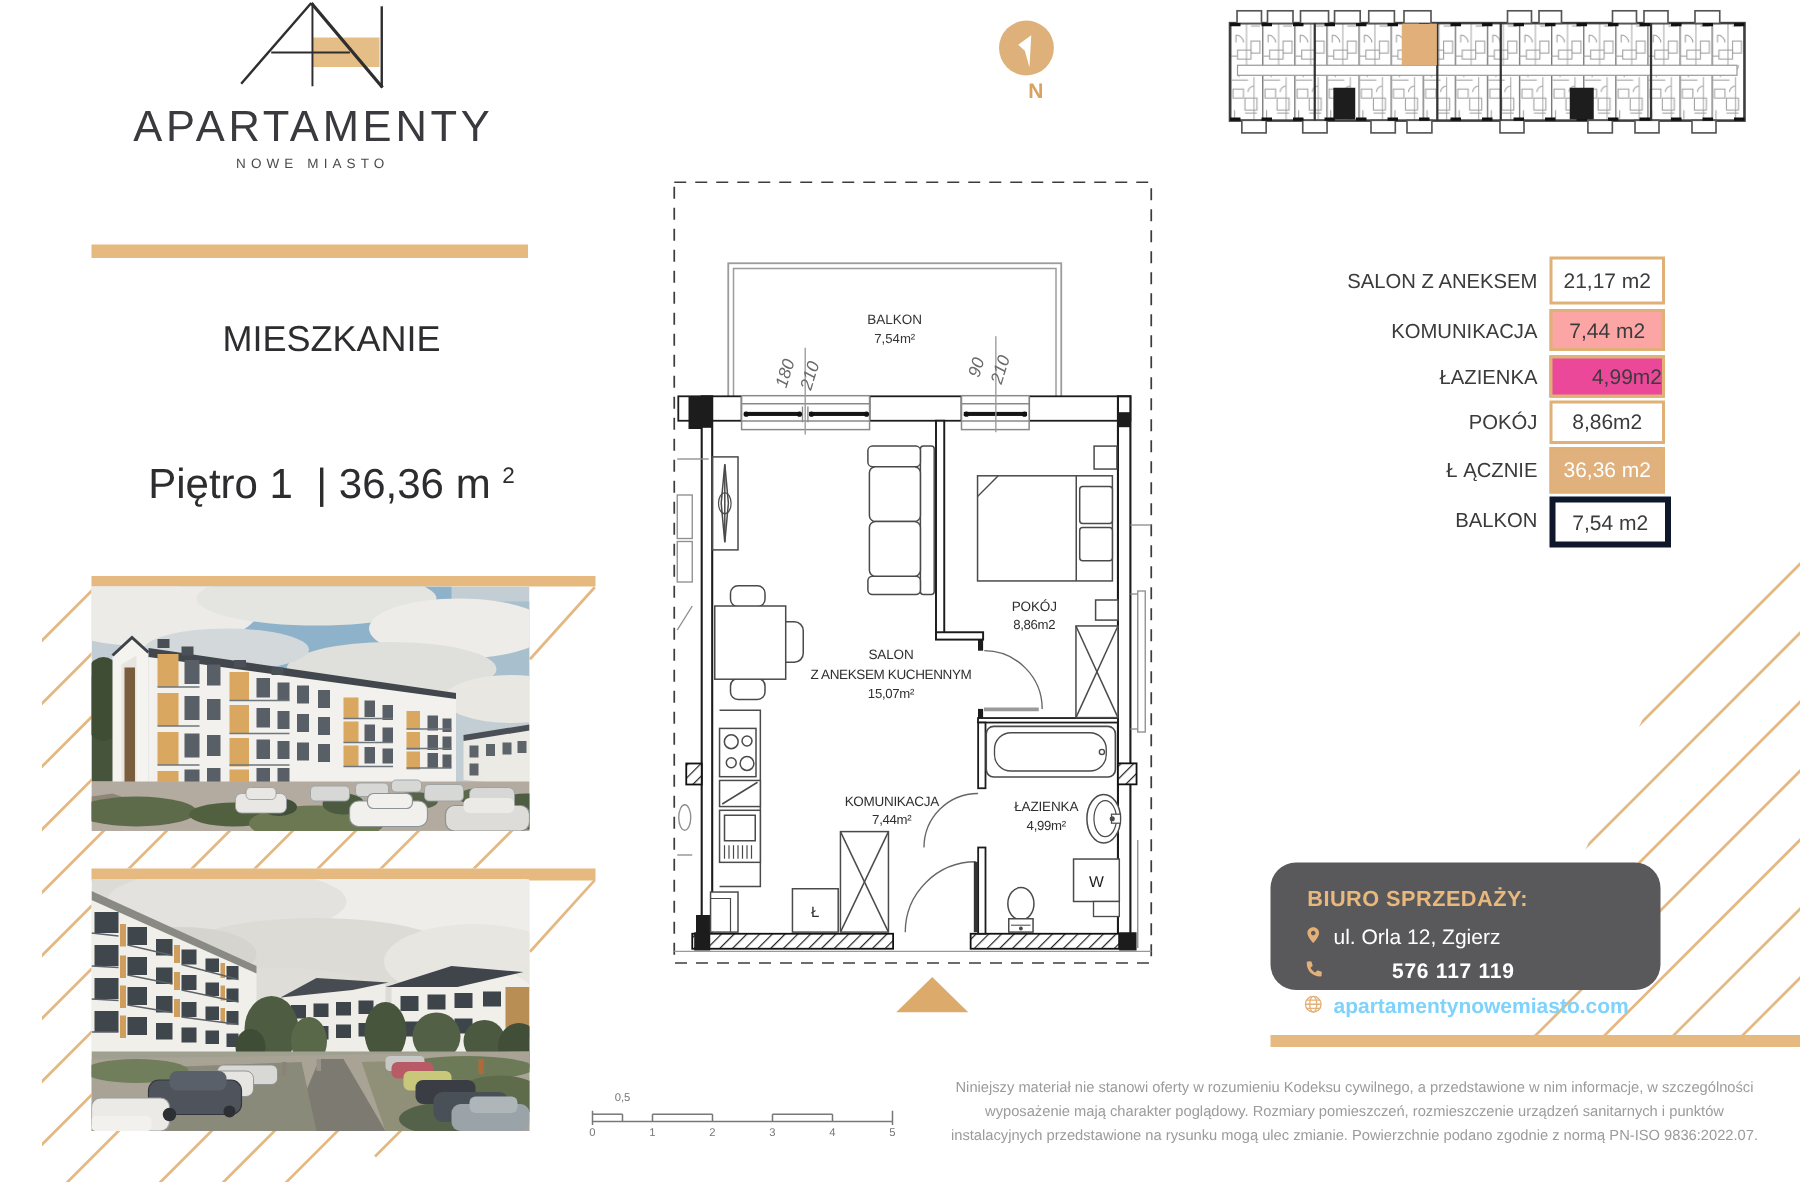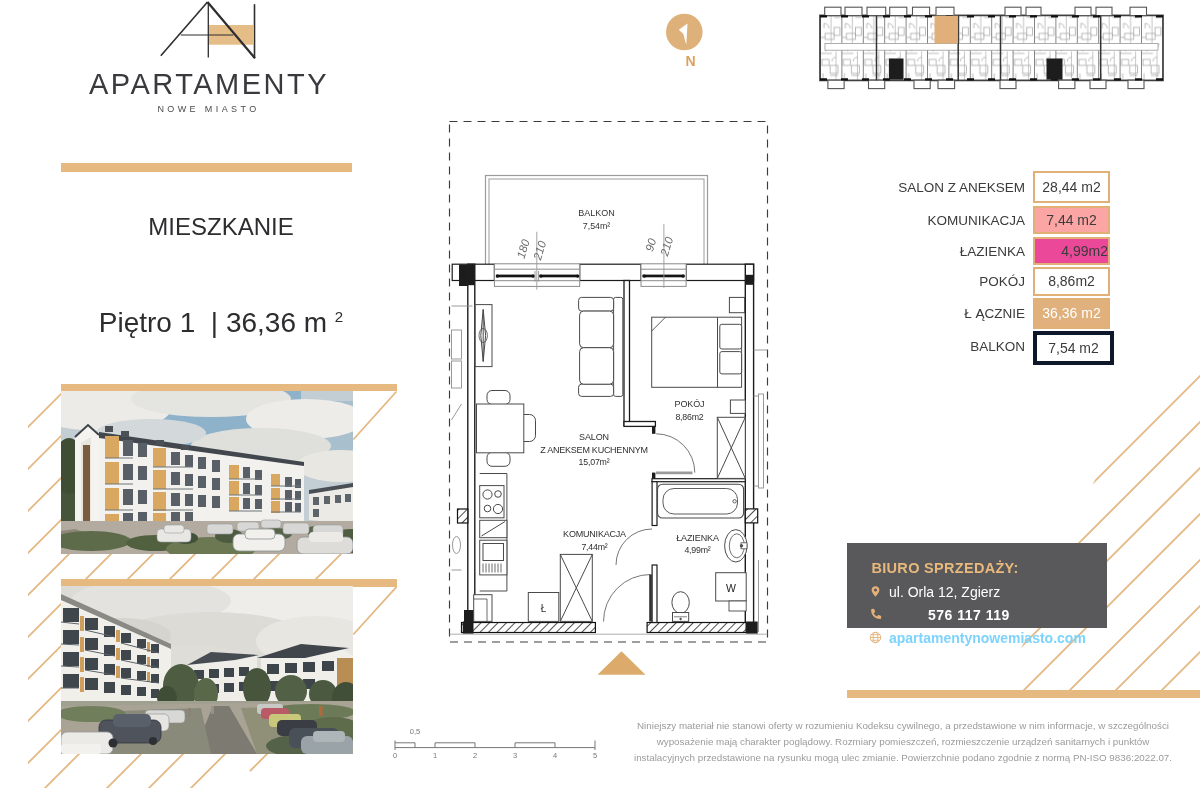--- a/index.html
+++ b/index.html
@@ -699,29 +699,29 @@
 <div class="abs" style="left:790px;top:0;width:235px;text-align:right;font-size:13.5px;color:#3b3b3b;">
   <div class="abs" style="right:0;top:180px;width:235px;">SALON Z ANEKSEM</div>
   <div class="abs" style="right:0;top:212.5px;width:235px;">KOMUNIKACJA</div>
   <div class="abs" style="right:0;top:243.5px;width:235px;">ŁAZIENKA</div>
   <div class="abs" style="right:0;top:274px;width:235px;">POKÓJ</div>
   <div class="abs" style="right:0;top:306px;width:235px;">Ł ĄCZNIE</div>
   <div class="abs" style="right:0;top:339px;width:235px;">BALKON</div>
 </div>
 
 <div class="abs" style="left:1033px;top:0;width:77px;font-size:14px;color:#3b3b3b;">
-  <div class="abs" style="left:0;top:171px;width:73px;height:28px;border:2px solid #e0b076;background:#fff;text-align:center;line-height:28px;">28,44 m2</div>
+  <div class="abs" style="left:0;top:171px;width:73px;height:28px;border:2px solid #e0b076;background:#fff;text-align:center;line-height:28px;">21,17 m2</div>
   <div class="abs" style="left:0;top:205.5px;width:73px;height:24.5px;border:2px solid #e0b076;background:#fca5a5;text-align:center;line-height:24.5px;">7,44 m2</div>
   <div class="abs" style="left:0;top:236.5px;width:73px;height:24px;border:2px solid #e0b076;background:#ec4899;text-align:right;line-height:24px;">4,99m2</div>
   <div class="abs" style="left:0;top:267px;width:73px;height:24.5px;border:2px solid #e0b076;background:#fff;text-align:center;line-height:24.5px;">8,86m2</div>
   <div class="abs" style="left:0;top:298px;width:73px;height:26.5px;border:2px solid #e0b076;background:#e0b17c;color:#fff;text-align:center;line-height:26.5px;">36,36 m2</div>
   <div class="abs" style="left:0;top:331px;width:73px;height:26px;border:4px solid #0f172a;background:#fff;text-align:center;line-height:26px;">7,54 m2</div>
 </div>
 
-<div id="office" class="abs" style="left:847px;top:543px;width:260px;height:85px;background:#59595b;">
+<div id="office" class="abs" style="left:847px;top:575px;width:260px;height:85px;background:#59595b;border-radius:17px;">
 
   <div class="abs" style="left:24.5px;top:17px;font-size:14.5px;font-weight:bold;letter-spacing:0.3px;color:#e8b87c;">BIURO SPRZEDAŻY:</div>
 
   <div class="abs" style="left:42px;top:41px;font-size:14px;color:#fff;">ul. Orla 12, Zgierz</div>
   <svg class="abs" style="left:22px;top:42px;" width="13" height="13" viewBox="0 0 16 16">
     <path d="M8,1.5 C5.2,1.5 3.2,3.6 3.2,6.2 C3.2,9.4 8,14.5 8,14.5 C8,14.5 12.8,9.4 12.8,6.2 C12.8,3.6 10.8,1.5 8,1.5 Z M8,8.1 C6.9,8.1 6.1,7.2 6.1,6.2 C6.1,5.2 6.9,4.3 8,4.3 C9.1,4.3 9.9,5.2 9.9,6.2 C9.9,7.2 9.1,8.1 8,8.1 Z" fill="#e3b077"></path>
   </svg>
 
   <div class="abs" style="left:42px;top:63.5px;font-size:14px;font-weight:bold;letter-spacing:0.5px;color:#fff;margin-left:39px;">576 117 119</div>
   <svg class="abs" style="left:22px;top:65px;" width="13" height="13" viewBox="0 0 15 15">

